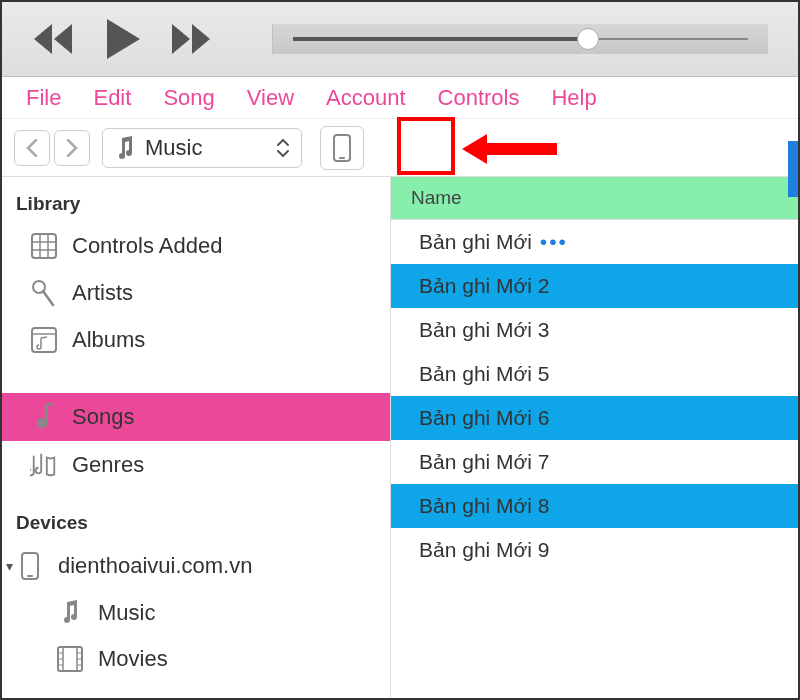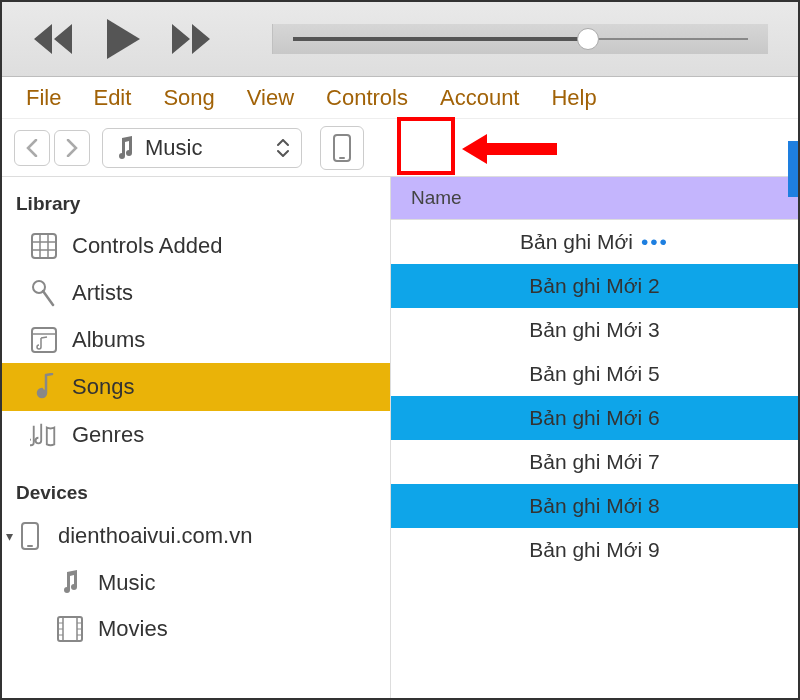--- a/index.html
+++ b/index.html
@@ -49,21 +49,21 @@
   }
 
   
   .menubar {
     height: 42px;
     display:flex;
     align-items:center;
     padding: 0 12px;
     gap: 8px;
     font-size: 22px;
-    color:#a16207;
+    color:#ec4899;
     border-bottom:1px solid #eee;
   }
   .menubar span { padding: 4px 12px; cursor:pointer; }
 
   
   .toolbar {
     height: 58px;
     display:flex;
     align-items:center;
     padding: 0 12px;
@@ -126,41 +126,40 @@
     overflow:hidden;
   }
   .section-title { font-size:19px; font-weight:700; color:#333; padding:8px 14px; }
   .srow {
     display:flex; align-items:center;
     gap:14px;
     padding: 10px 14px 10px 28px;
     font-size:22px; color:#333;
     cursor:pointer;
   }
-  .srow.selected { background:#eab308; }
+  .srow.selected { background:#ec4899;margin-top:30px; }
   .srow .ic { width:28px; display:flex; justify-content:center; }
   .devrow { padding-left:14px; position:relative; }
   .devrow .caret { position:absolute; left:4px; font-size:14px; color:#555; }
   .subrow { padding-left:54px; }
 
   
   .content { flex:1; overflow:hidden; }
   .col-header {
     font-size:19px; color:#444;
     padding:10px 20px;
     border-bottom:1px solid #ddd;
-    background:#c4b5fd;
+    background:#86efac;
   }
   .rows { }
   .row {
     padding:10px 28px;
     font-size:21px;
     color:#333;
     cursor:pointer;
-    text-align:center;
   }
   .row.alt { background:#0ea5e9; }
   .dots { color:#1e7fe0; letter-spacing:2px; }
 
   .right-edge {
     position:fixed;
     right:2px; top:141px;
     width:10px; height:56px;
     background:#1e7fe0;
   }
@@ -190,22 +189,22 @@
     <div class="progress-track"></div>
     <div class="progress-rest"></div>
   </div>
 </div>
 
 <div class="menubar">
   <span>File</span>
   <span>Edit</span>
   <span>Song</span>
   <span>View</span>
+  <span>Account</span>
   <span>Controls</span>
-  <span>Account</span>
   <span>Help</span>
 </div>
 
 <div class="toolbar">
   <div class="navgroup">
     <div class="navbtn">
       <svg width="14" height="18" viewBox="0 0 14 18">
           <path d="M11 1 L3 9 L11 17" stroke="#aaa" stroke-width="2.5" fill="none" stroke-linecap="round"></path>
         </svg>
     </div>

